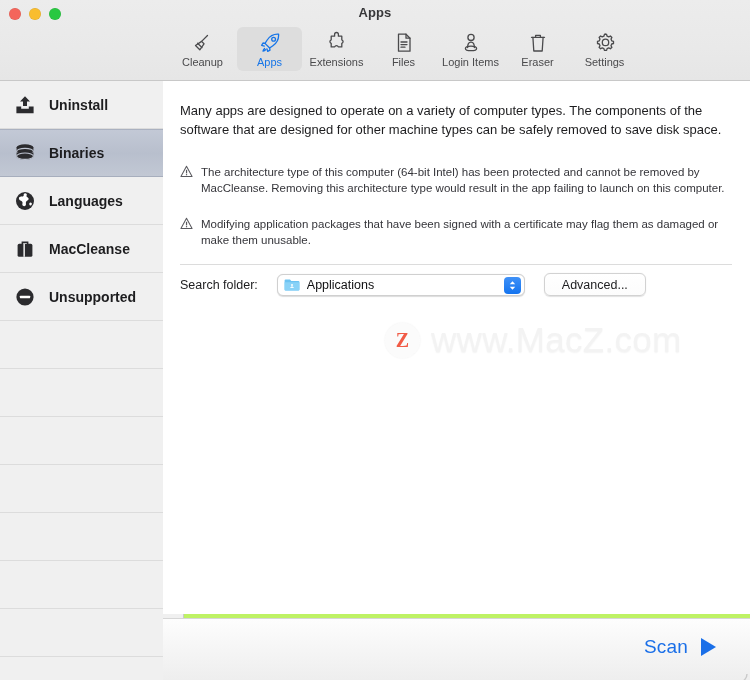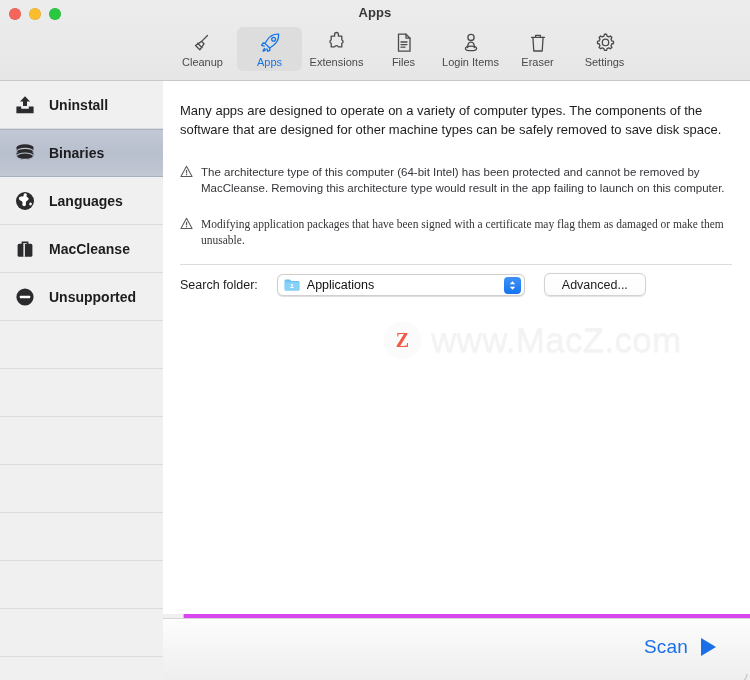--- a/index.html
+++ b/index.html
@@ -12,21 +12,21 @@
     overflow: hidden;
     font-family: "Liberation Sans", sans-serif;
     background: #ffffff;
     -webkit-font-smoothing: antialiased;
   }
 
   .window {
     position: relative;
     width: 750px;
     height: 680px;
-    background: #d946ef;
+    background: #bef264;
     overflow: hidden;
   }
 
   
   .titlebar {
     position: absolute;
     top: 0; left: 0;
     width: 750px;
     height: 81px;
     background: linear-gradient(to bottom, #ececec 0%, #e9e9e9 60%, #e6e6e6 100%);
@@ -162,21 +162,21 @@
     position: absolute;
     left: 17px;
     width: 552px;
     display: flex;
     gap: 8px;
     font-size: 11.5px;
     line-height: 16px;
     color: #35353a;
   }
   .warn.w1 { top: 83px; }
-  .warn.w2 { top: 135px; font-family: Liberation Serif, serif; }
+  .warn.w2 { top: 135px; }
   .warn-icon { flex: none; padding-top: 1px; }
   .warn-text { flex: 1; }
 
   .divider {
     position: absolute;
     left: 17px;
     top: 183px;
     width: 552px;
     height: 1px;
     background: #dcdcdc;

